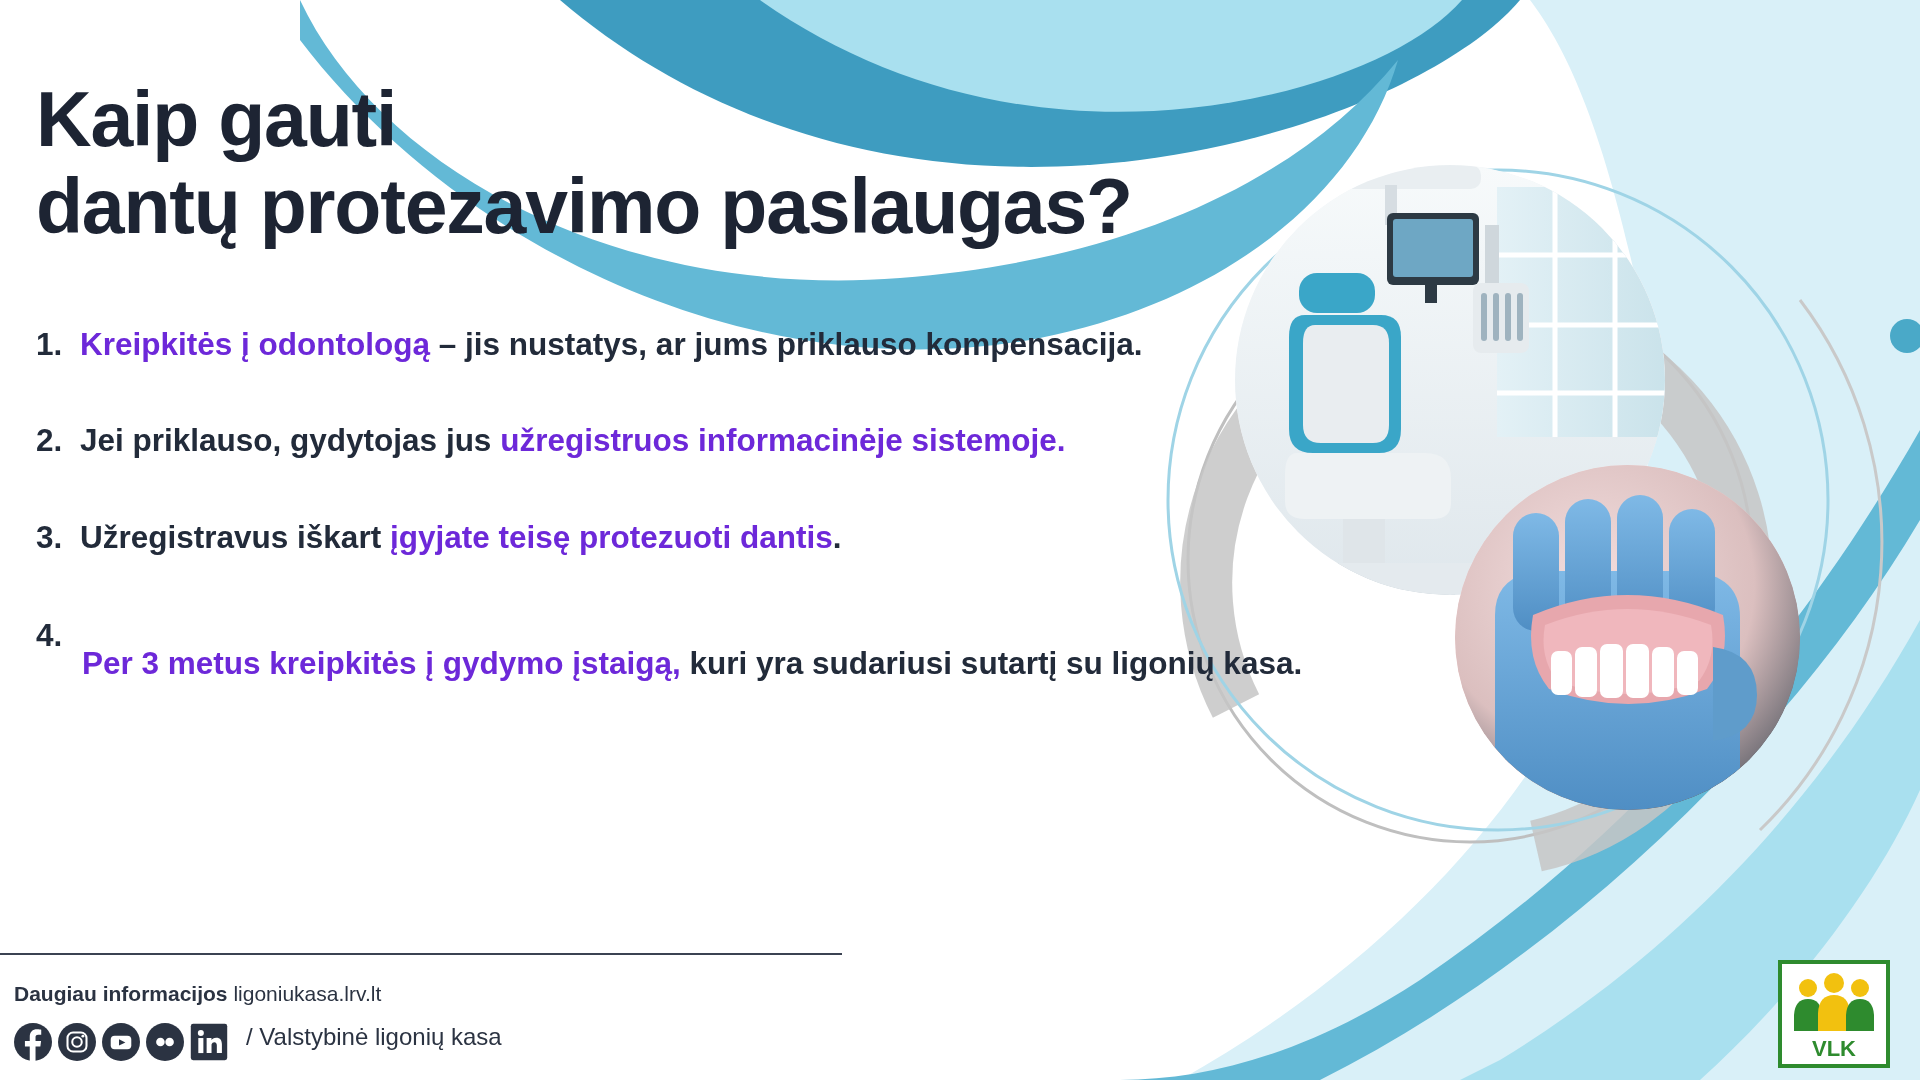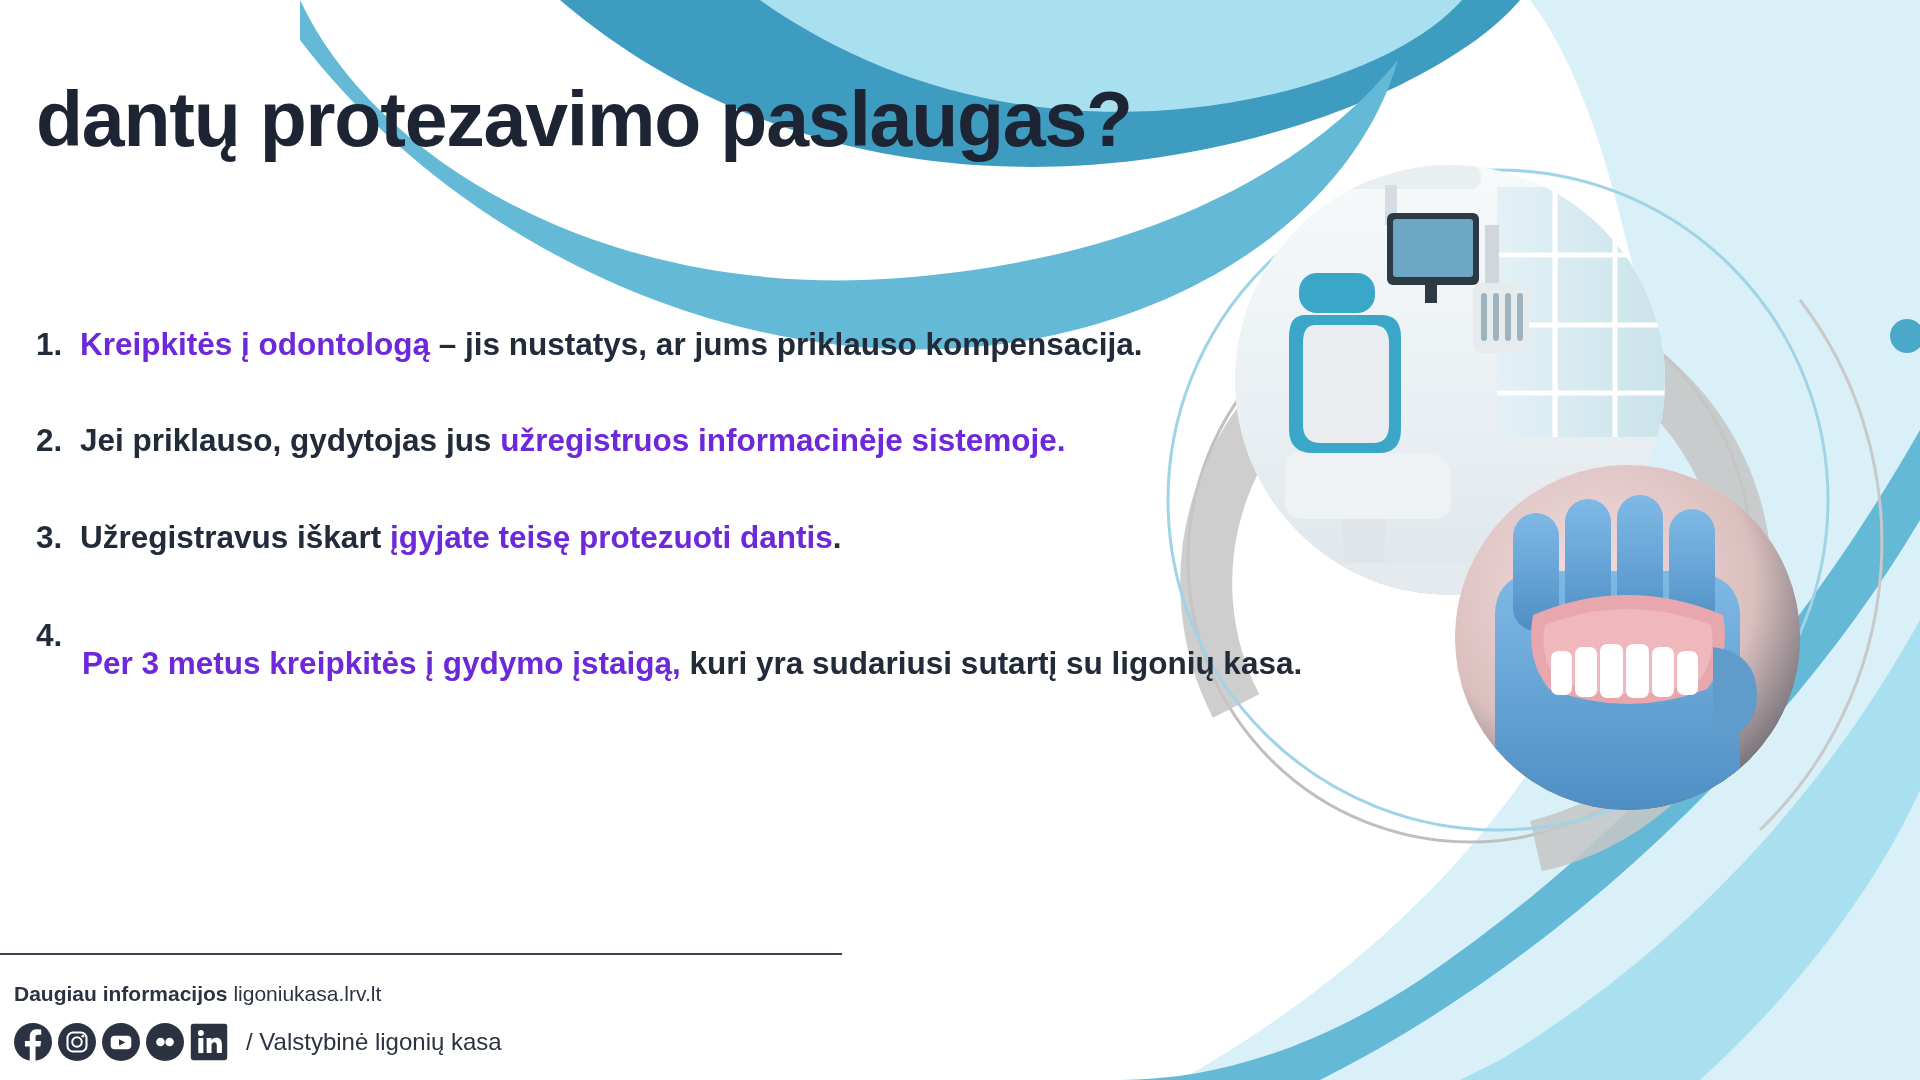--- a/index.html
+++ b/index.html
@@ -83,21 +83,21 @@
   }
   #more-info{
     font-size:21px;line-height:1;
     white-space:nowrap;
     margin-top:8px;
   }
   #more-info b{font-weight:bold;}
   #more-info span.url{font-weight:normal;}
 
   #social-row{
-    display:flex;align-items:center;gap:6px;margin-top:19px;
+    display:flex;gap:6px;margin-top:19px;
   }
   .soc{width:38px;height:38px;display:block;}
   #social-handle{
     font-size:24px;margin-left:12px;color:#2b3342;white-space:nowrap;
   }
 
   #contacts{
     position:absolute;left:640px;top:975px;width:420px;color:#2b3342;
   }
   .contact-row{display:flex;align-items:center;height:47px;}
@@ -261,20 +261,21 @@
           <rect x="197" y="182" width="22" height="50" rx="7"></rect>
           <rect x="222" y="186" width="21" height="44" rx="7"></rect>
         </g>
 
         <path d="M258,182 q44,6 44,48 q0,40 -44,46z" fill="#5f9ccb"></path>
       </g>
     </svg>
   </div>
 
   <h1 id="title">
+    <span class="tl">Kaip gauti</span>
     <span class="tl">dantų protezavimo paslaugas?</span>
   </h1>
 
   <ol id="steps" style="list-style:none;margin:0;padding:0;">
 
     <li class="step">
       <span class="step-num">1.</span>
       <span class="step-body"><span class="hl">Kreipkitės į odontologą</span><span> – jis nustatys, ar jums priklauso kompensacija.</span></span>
     </li>
 
@@ -333,14 +334,29 @@
         <rect x="10.5" y="19" width="6.4" height="19" fill="#ffffff"></rect>
         <circle cx="13.7" cy="12.6" r="3.8" fill="#ffffff"></circle>
         <path d="M21,19h6.1v2.6c0.9-1.6,3-3.1,6-3.1c5.2,0,7.2,3.3,7.2,8.4V38h-6.4v-9.5c0-2.6-0.9-4.3-3.2-4.3c-1.8,0-2.8,1.2-3.3,2.4c-0.2,0.4-0.2,1-0.2,1.7V38H21V19z" fill="#ffffff"></path>
       </svg>
 
       <span id="social-handle">/ Valstybinė ligonių kasa</span>
     </div>
   </div>
 
 
+  <div id="vlk-logo">
+    <svg viewBox="0 0 112 108" width="112" height="108">
+      <rect x="2" y="2" width="108" height="104" fill="#ffffff" stroke="#2e8b2e" stroke-width="4"></rect>
+
+      <g>
+        <circle cx="30" cy="28" r="9" fill="#f2c10f"></circle>
+        <path d="M30,39 q-13,0 -14,16 l0,16 l28,0 l0,-16 q-1,-16 -14,-16z" fill="#2e8b2e"></path>
+        <circle cx="56" cy="23" r="10" fill="#f2c10f"></circle>
+        <path d="M56,35 q-15,0 -16,18 l0,18 l32,0 l0,-18 q-1,-18 -16,-18z" fill="#f2c10f"></path>
+        <circle cx="82" cy="28" r="9" fill="#f2c10f"></circle>
+        <path d="M82,39 q-13,0 -14,16 l0,16 l28,0 l0,-16 q-1,-16 -14,-16z" fill="#2e8b2e"></path>
+      </g>
+      <text x="56" y="96" text-anchor="middle" font-family="Liberation Sans, sans-serif" font-size="22" font-weight="bold" fill="#2e8b2e">VLK</text>
+    </svg>
+  </div>
 
 </div>
 
 </body></html>

